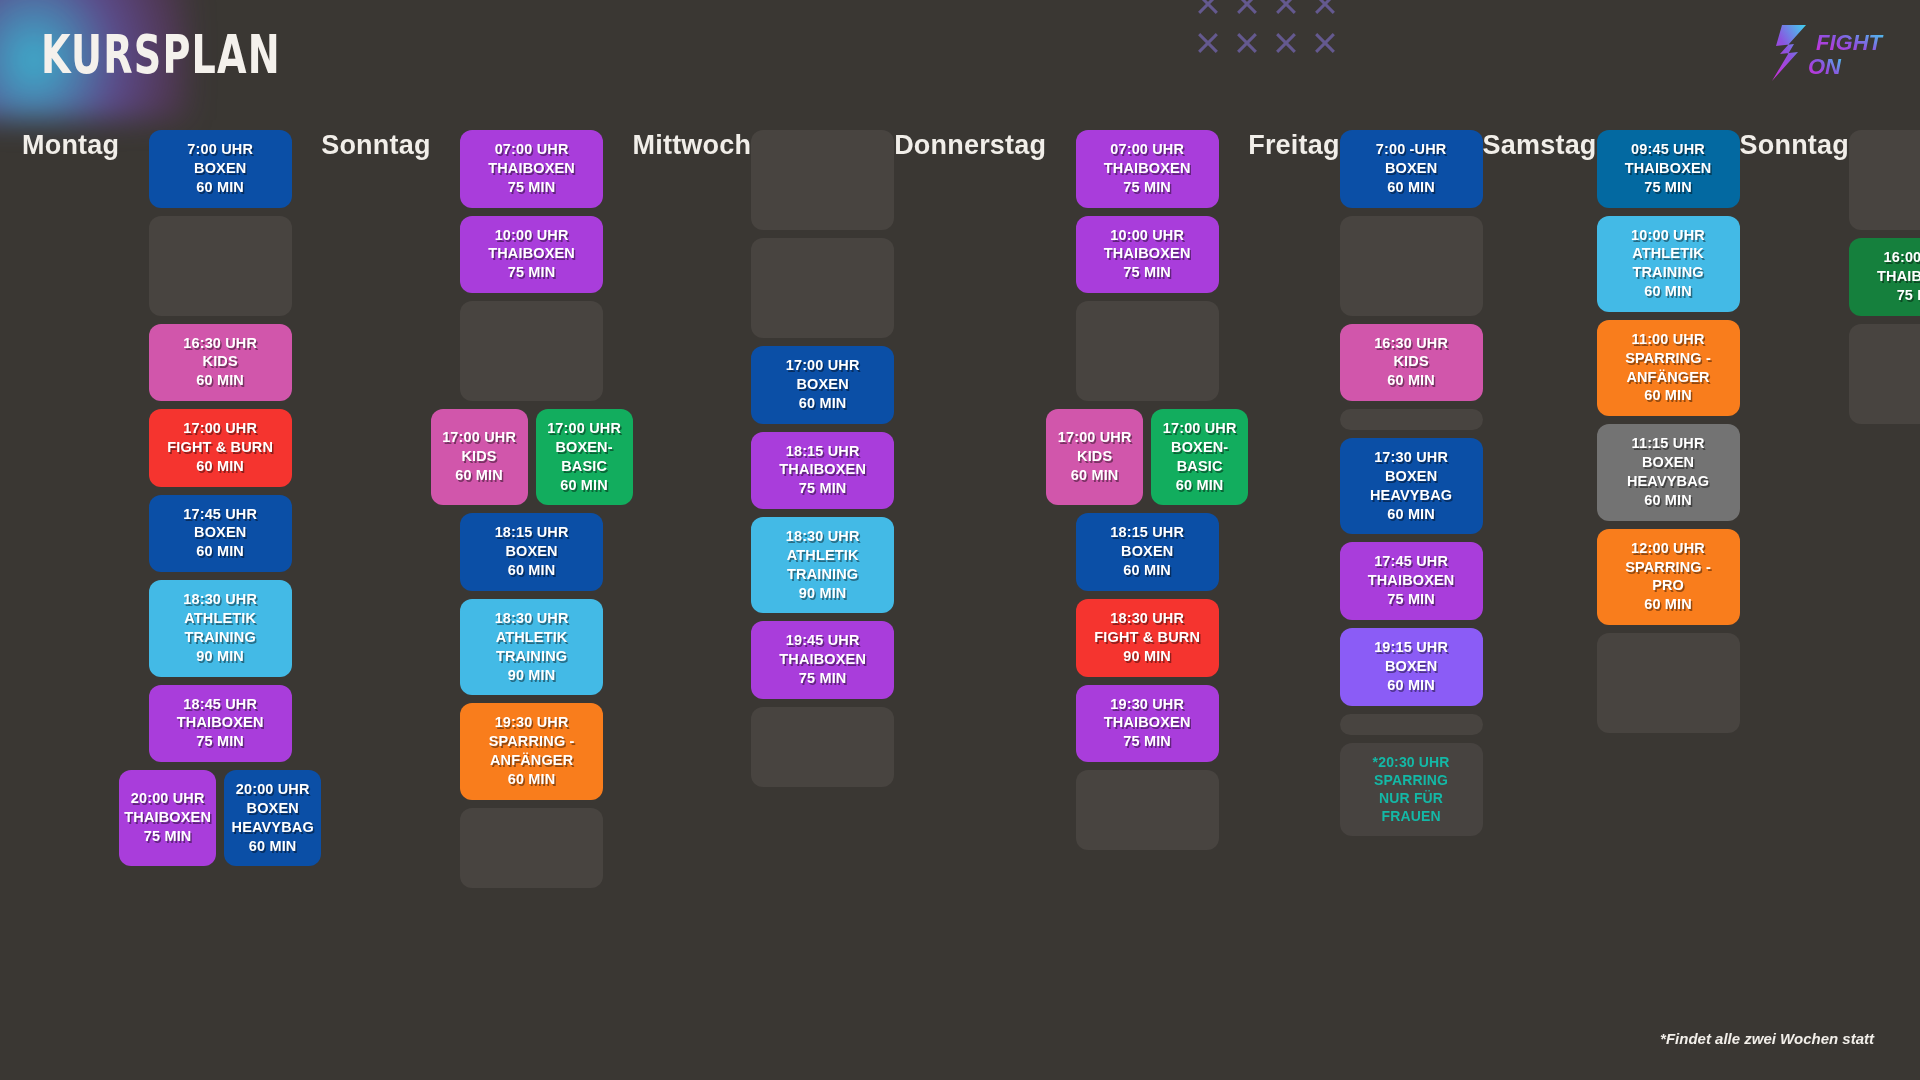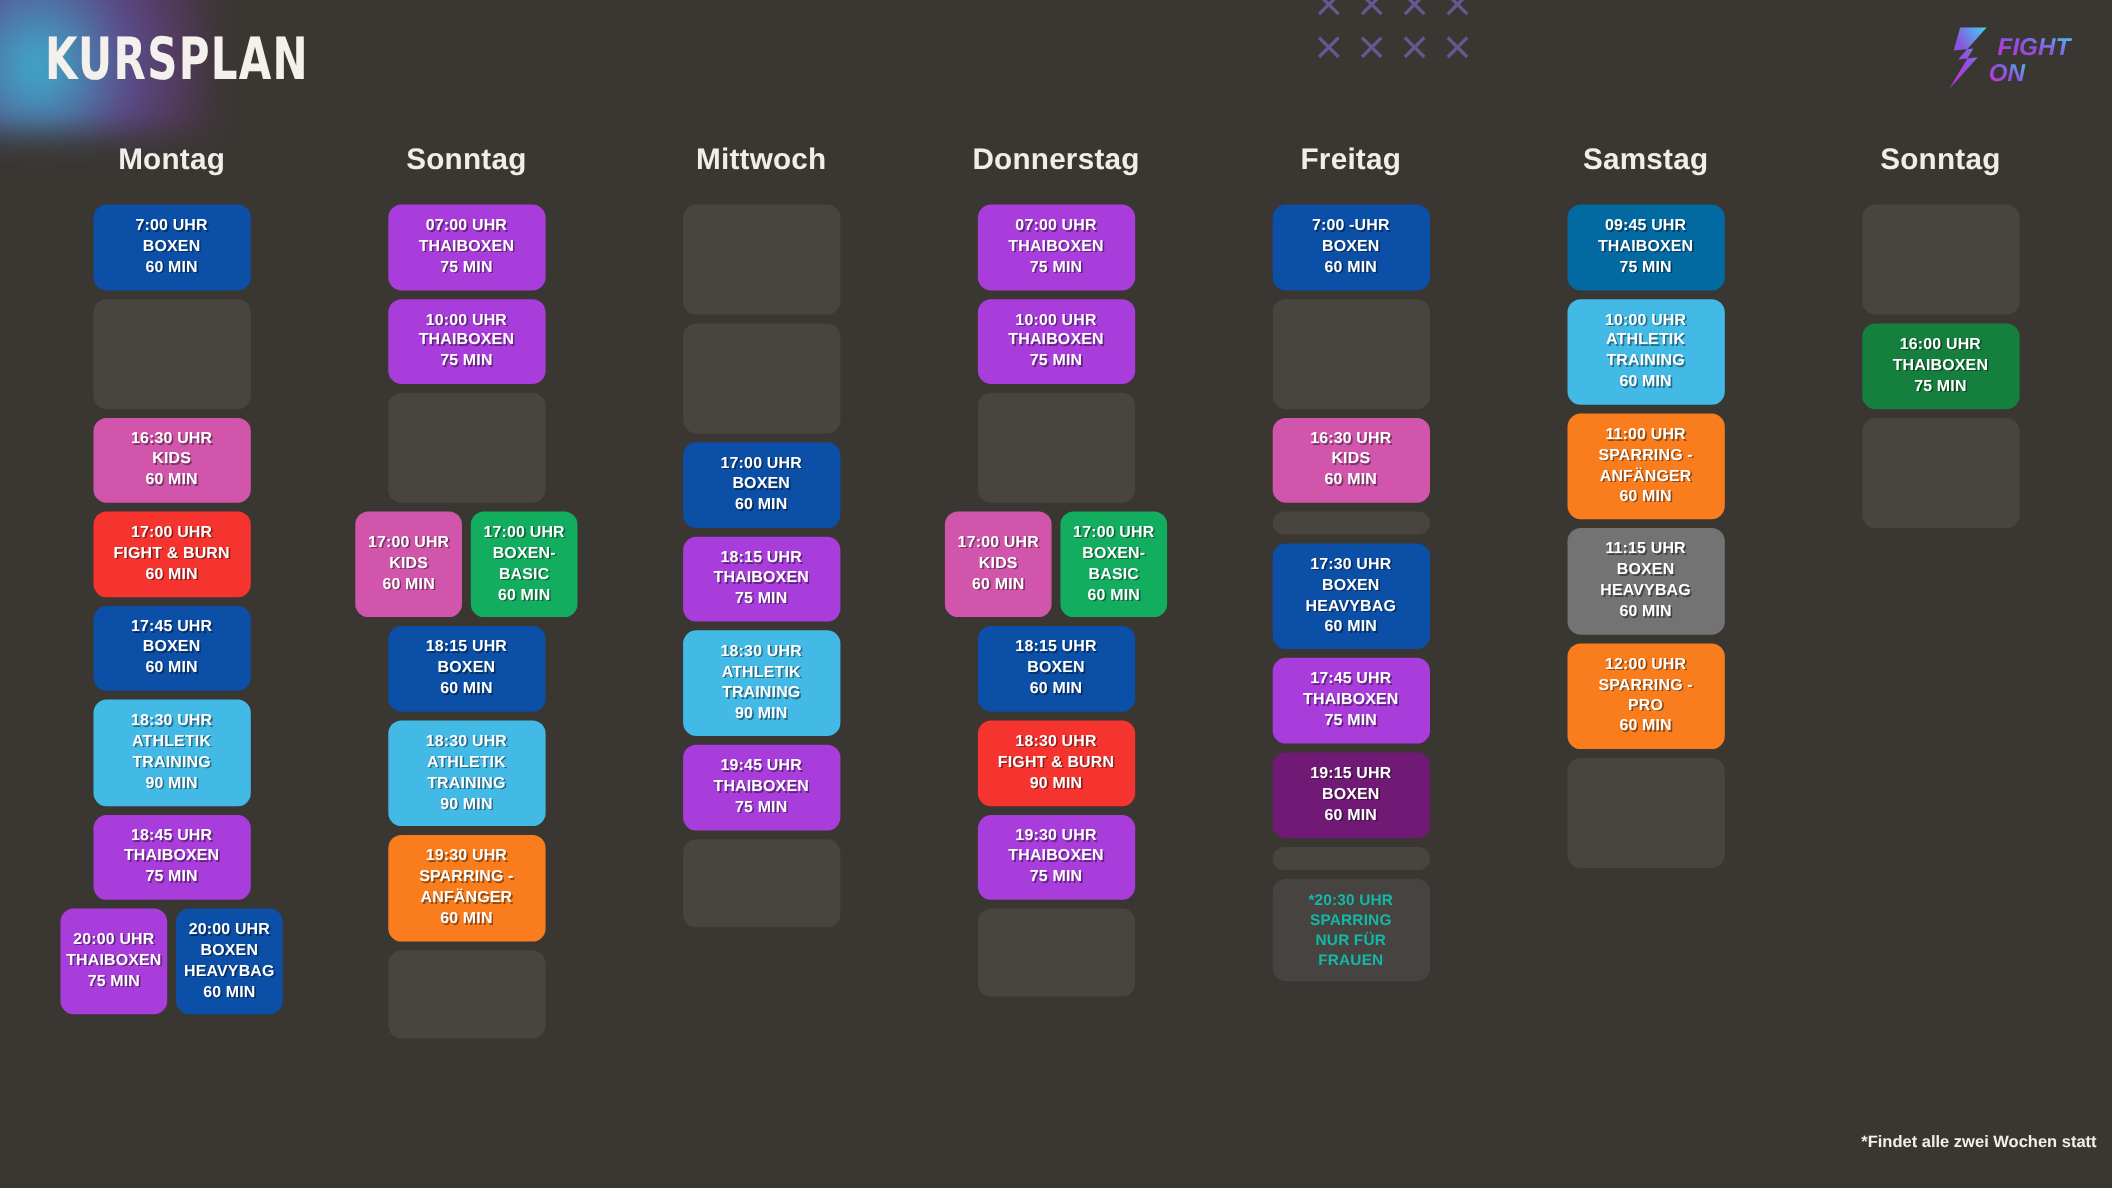--- a/index.html
+++ b/index.html
@@ -80,22 +80,22 @@
   .board {
     position: absolute;
     left: 22px; top: 130px;
     width: 1876px;
     display: grid;
     grid-template-columns: repeat(7, 1fr);
     gap: 0;
   }
   .day-col {
     display: flex;
-    flex-direction: column;
-    align-items: center;
+    flex-direction: row;
+    align-items: flex-start;
   }
   .day-name {
     font-size: 27px;
     font-weight: 700;
     color: #f1eee9;
     letter-spacing: .2px;
     margin-bottom: 25px;
     white-space: nowrap;
   }
   .slots {
@@ -138,23 +138,24 @@
     color: #14b8a6;
     text-shadow: none;
     font-size: 14px;
   }
   .card.tall80  { min-height: 80px; }
   .card.tall100 { min-height: 100px; }
 
   
   .footnote {
     position: absolute;
-    right: 14px; bottom: 33px;
+    right: 46px; bottom: 33px;
     font-size: 15px;
     font-weight: 700;
+    font-style: italic;
     color: #f2efea;
   }
 </style>
 </head>
 <body>
 
 <div id="stage">
 
   <div class="glow"></div>
 
@@ -386,21 +387,21 @@
 BOXEN
 HEAVYBAG
 60 MIN</div>
           </div>
           <div class="row">
             <div class="card" style="background: rgb(169, 61, 219);">17:45 UHR
 THAIBOXEN
 75 MIN</div>
           </div>
           <div class="row">
-            <div class="card" style="background: #701a75;">19:15 UHR
+            <div class="card" style="background: #8b5cf6;">19:15 UHR
 BOXEN
 60 MIN</div>
           </div>
           <div class="row">
             <div class="card ph"></div>
           </div>
           <div class="row">
             <div class="card note">*20:30 UHR
 SPARRING
 NUR FÜR

